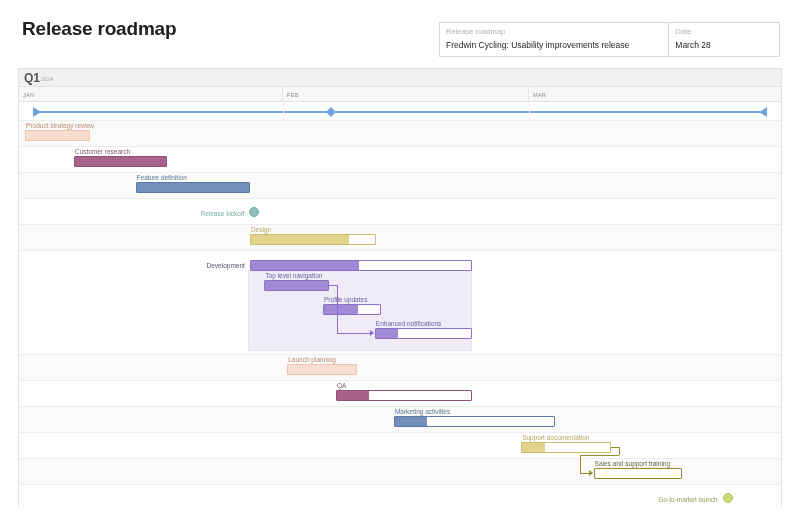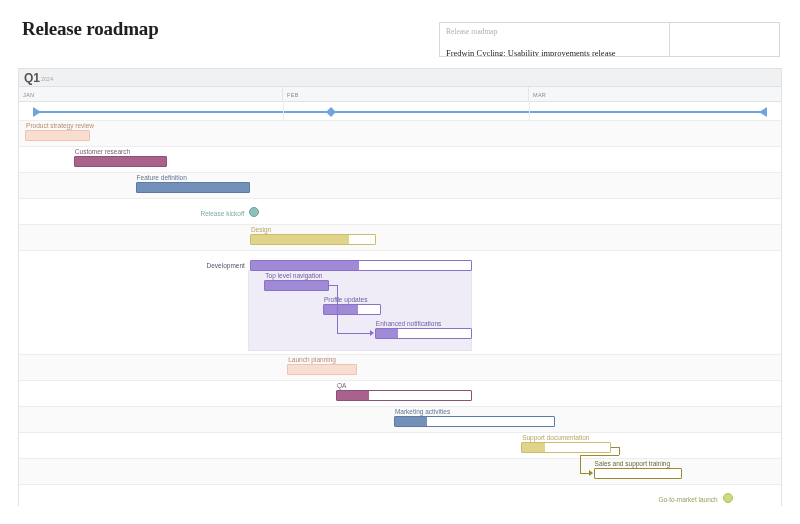--- a/index.html
+++ b/index.html
@@ -13,21 +13,21 @@
     font-family: "Liberation Sans", sans-serif;
     color: #333333;
     position: relative;
     overflow: hidden;
   }
 
   
   #header {
     position: absolute;
     left: 0; top: 0;
-    width: 737px; height: 68px; font-family: Liberation Serif, serif;
+    width: 737px; height: 68px;
   }
   #title-block { position: absolute; left: 22px; top: 18px; }
   #page-title {
     font-size: 19px;
     font-weight: bold;
     color: #202020;
     letter-spacing: -0.2px;
     line-height: 22px;
   }
   #page-subtitle {
@@ -57,21 +57,21 @@
   .info-label {
     font-size: 7.5px;
     color: #b0b0b0;
     line-height: 10px;
     white-space: nowrap;
   }
   .info-value {
     font-size: 8.5px;
     color: #1f1f1f;
     line-height: 12px;
-    margin-top: 10px;
+    margin-top: 2px;
     white-space: nowrap;
   }
 
   
   #chart {
     position: absolute;
     left: 18px; top: 68px;
     width: 764px; height: 438px;
     border: 1px solid #e2e2e2;
     box-sizing: border-box;
@@ -220,20 +220,24 @@
 
 <div id="header">
   <div id="title-block">
     <div id="page-title">Release roadmap</div>
   </div>
 
   <div id="info-box">
     <div class="info-cell project">
       <div class="info-label">Release roadmap</div>
       <div class="info-value">Fredwin Cycling: Usability improvements release</div>
+    </div>
+    <div class="info-cell date">
+      <div class="info-label">Date</div>
+      <div class="info-value">March 28</div>
     </div>
   </div>
 </div>
 
 <div id="chart">
 
   <div id="quarter-band">
     <span id="quarter-label">Q1</span>
     <span id="quarter-year">2024</span>
   </div>

